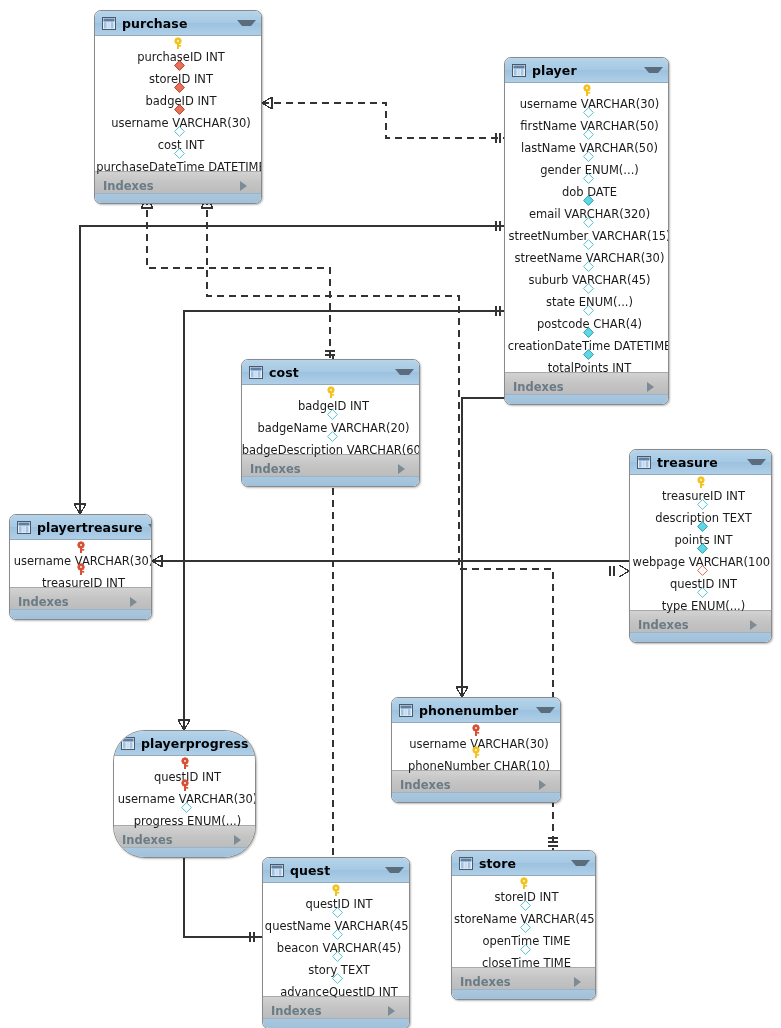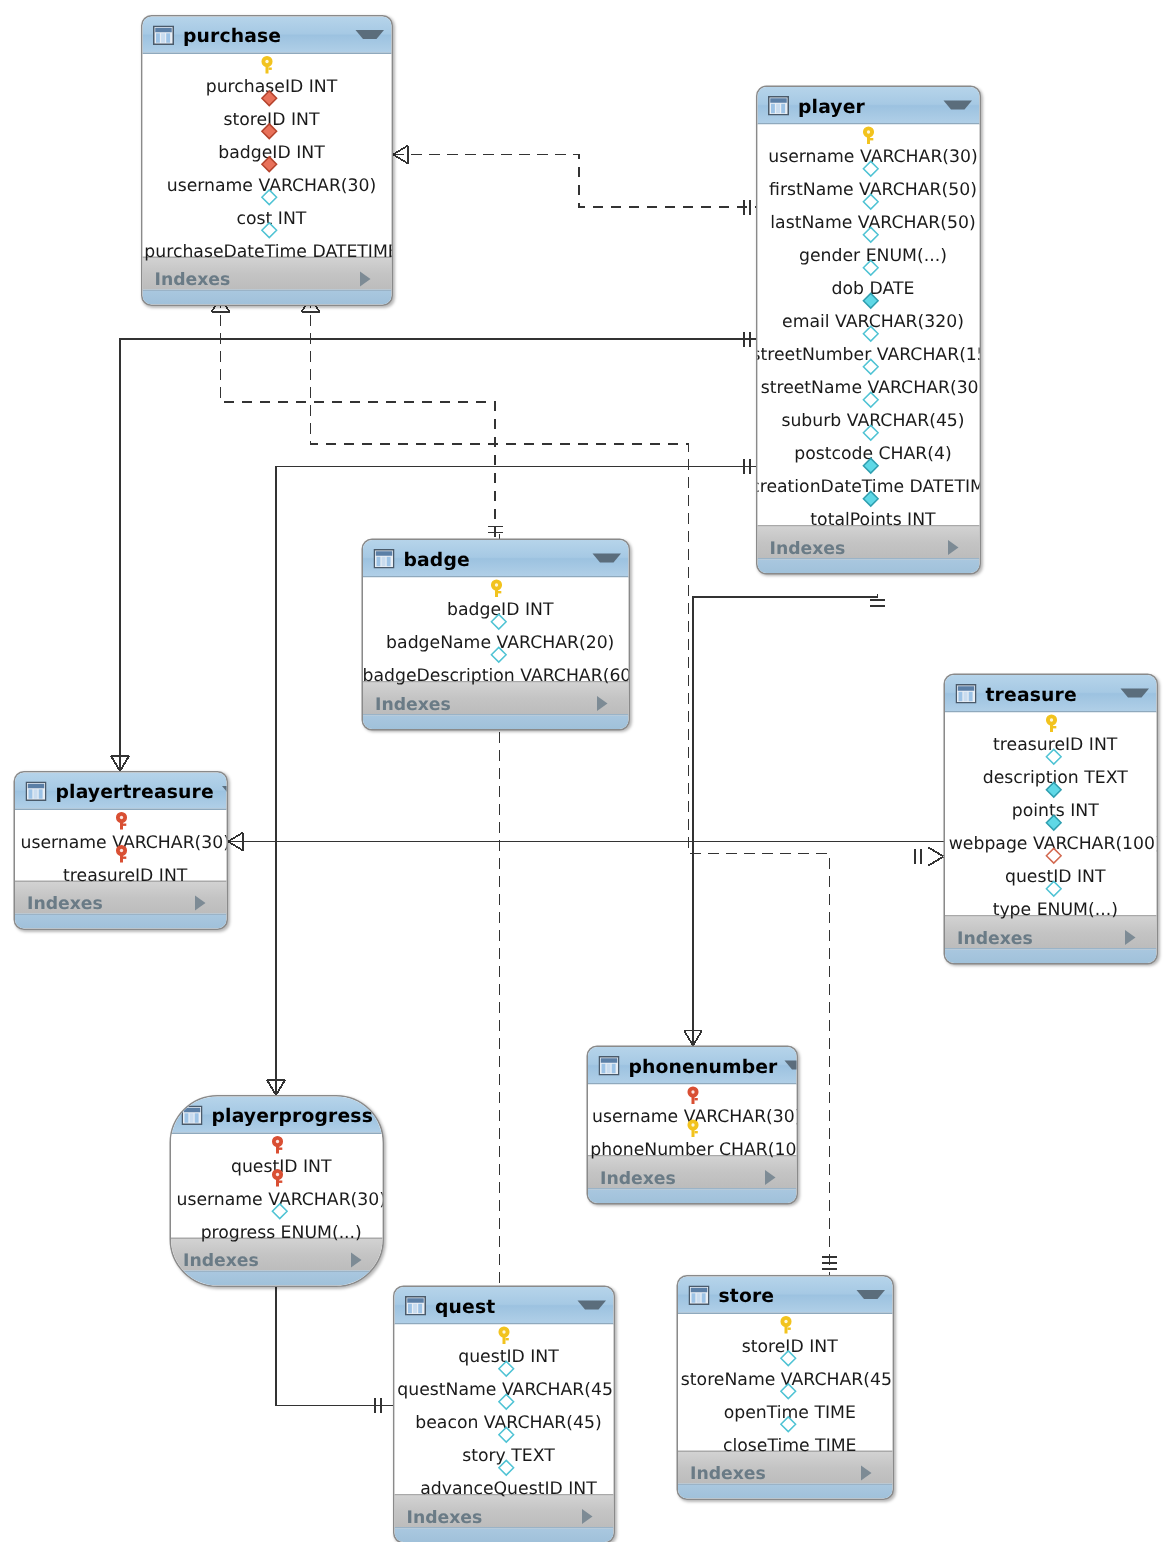--- a/index.html
+++ b/index.html
@@ -215,21 +215,21 @@
             </svg>
             <span>purchaseDateTime DATETIME</span>
           </div>
         </div>
         <div class="idx">
           <span class="idx-label">Indexes</span>
           <span class="idx-arrow"></span>
         </div>
         <div class="foot"></div>
       </div>
-      <div class="tbl" style="left: 504px; top: 57px; width: 150px;">
+      <div class="tbl" style="left: 504px; top: 57px; width: 165px;">
         <div class="tbl-hdr">
           <svg class="tbl-icon" viewBox="0 0 14 13">
             <rect x="0.5" y="0.5" width="13" height="12" fill="#e9eef4" stroke="#4a5a6a"></rect>
             <rect x="1.5" y="1.5" width="11" height="3" fill="#5b7fa6"></rect>
             <rect x="2" y="5.2" width="2.6" height="6.3" fill="#9dc3e6"></rect>
             <rect x="5.4" y="5.2" width="2.6" height="6.3" fill="#c9dcef"></rect>
             <rect x="8.8" y="5.2" width="2.6" height="6.3" fill="#9dc3e6"></rect>
           </svg>
           <span class="tbl-title">player</span>
           <span class="caret"></span>
@@ -289,20 +289,26 @@
           <div class="col">
             <svg class="col-icon" viewBox="0 0 13 13">
               <polygon points="6.5,1.6 11.4,6.5 6.5,11.4 1.6,6.5" fill="#ffffff" stroke="#4fc3d4" stroke-width="1"></polygon>
             </svg>
             <span>suburb VARCHAR(45)</span>
           </div>
           <div class="col">
             <svg class="col-icon" viewBox="0 0 13 13">
               <polygon points="6.5,1.6 11.4,6.5 6.5,11.4 1.6,6.5" fill="#ffffff" stroke="#4fc3d4" stroke-width="1"></polygon>
             </svg>
+            <span>state ENUM(...)</span>
+          </div>
+          <div class="col">
+            <svg class="col-icon" viewBox="0 0 13 13">
+              <polygon points="6.5,1.6 11.4,6.5 6.5,11.4 1.6,6.5" fill="#ffffff" stroke="#4fc3d4" stroke-width="1"></polygon>
+            </svg>
             <span>postcode CHAR(4)</span>
           </div>
           <div class="col">
             <svg class="col-icon" viewBox="0 0 13 13">
               <polygon points="6.5,1.6 11.4,6.5 6.5,11.4 1.6,6.5" fill="#5fd8e6" stroke="#2f9fb0" stroke-width="1"></polygon>
             </svg>
             <span>creationDateTime DATETIME</span>
           </div>
           <div class="col">
             <svg class="col-icon" viewBox="0 0 13 13">
@@ -319,21 +325,21 @@
       </div>
       <div class="tbl" style="left: 241px; top: 359px; width: 179px;">
         <div class="tbl-hdr">
           <svg class="tbl-icon" viewBox="0 0 14 13">
             <rect x="0.5" y="0.5" width="13" height="12" fill="#e9eef4" stroke="#4a5a6a"></rect>
             <rect x="1.5" y="1.5" width="11" height="3" fill="#5b7fa6"></rect>
             <rect x="2" y="5.2" width="2.6" height="6.3" fill="#9dc3e6"></rect>
             <rect x="5.4" y="5.2" width="2.6" height="6.3" fill="#c9dcef"></rect>
             <rect x="8.8" y="5.2" width="2.6" height="6.3" fill="#9dc3e6"></rect>
           </svg>
-          <span class="tbl-title">badge</span>
+          <span class="tbl-title">cost</span>
           <span class="caret"></span>
         </div>
         <div class="cols">
           <div class="col">
             <svg class="col-icon" viewBox="0 0 13 13">
               <circle cx="5" cy="4" r="3.2" fill="#f2c31e" stroke="#f2c31e"></circle>
               <circle cx="5" cy="4" r="1.1" fill="#ffffff" opacity="0.85"></circle>
               <rect x="4" y="6" width="2" height="6" fill="#f2c31e"></rect>
               <rect x="6" y="8" width="2.2" height="1.6" fill="#f2c31e"></rect>
             </svg>
@@ -448,21 +454,21 @@
             </svg>
             <span>treasureID INT</span>
           </div>
         </div>
         <div class="idx">
           <span class="idx-label">Indexes</span>
           <span class="idx-arrow"></span>
         </div>
         <div class="foot"></div>
       </div>
-      <div class="tbl" style="left: 391px; top: 697px; width: 141px;">
+      <div class="tbl" style="left: 391px; top: 697px; width: 170px;">
         <div class="tbl-hdr">
           <svg class="tbl-icon" viewBox="0 0 14 13">
             <rect x="0.5" y="0.5" width="13" height="12" fill="#e9eef4" stroke="#4a5a6a"></rect>
             <rect x="1.5" y="1.5" width="11" height="3" fill="#5b7fa6"></rect>
             <rect x="2" y="5.2" width="2.6" height="6.3" fill="#9dc3e6"></rect>
             <rect x="5.4" y="5.2" width="2.6" height="6.3" fill="#c9dcef"></rect>
             <rect x="8.8" y="5.2" width="2.6" height="6.3" fill="#9dc3e6"></rect>
           </svg>
           <span class="tbl-title">phonenumber</span>
           <span class="caret"></span>

